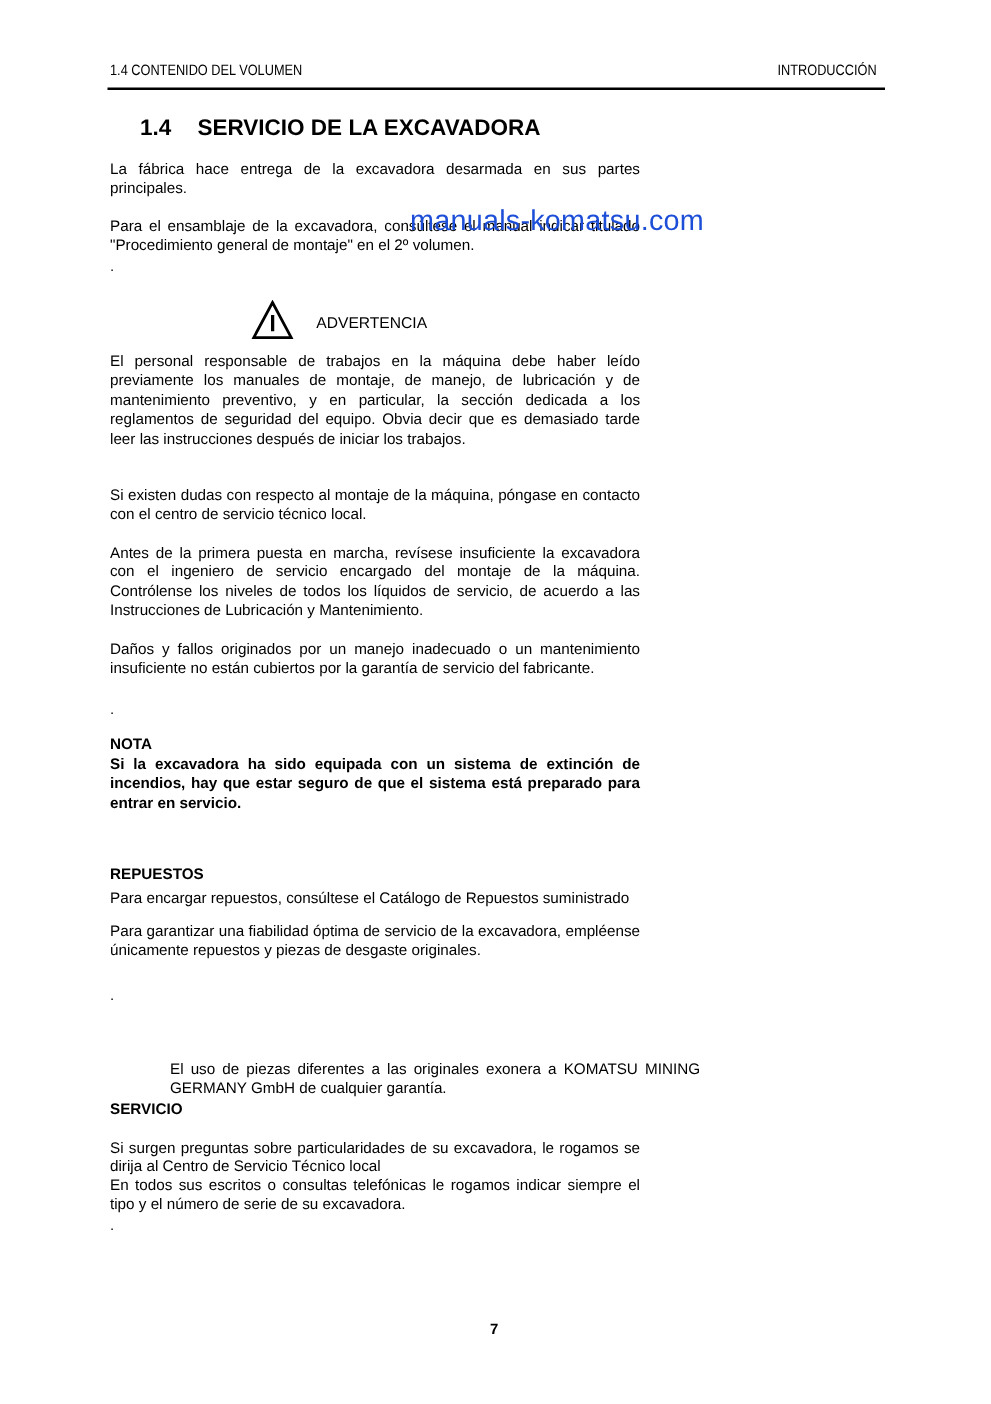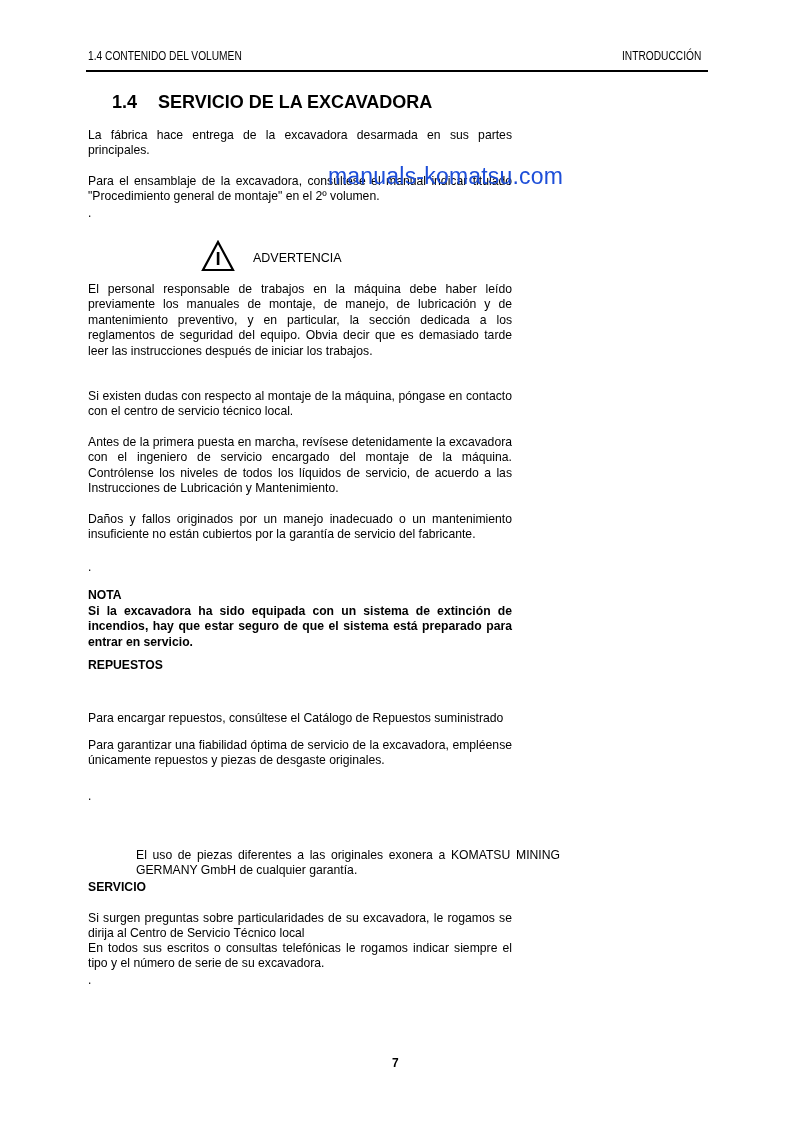--- a/index.html
+++ b/index.html
@@ -34,28 +34,28 @@
 <div class="dot" style="top:206px;">.</div>
 
 <svg class="warn" width="34" height="32" viewBox="0 0 34 32">
   <polygon points="17,2 32,30 2,30" fill="none" stroke="#000" stroke-width="2.2"></polygon>
   <rect x="15.8" y="12" width="2.6" height="13" fill="#000"></rect>
 </svg>
 <div class="warn-label">ADVERTENCIA</div>
 
 <div class="p" style="top:282px;">El personal responsable de trabajos en la máquina debe haber leído previamente los manuales de montaje, de manejo, de lubricación y de mantenimiento preventivo, y en particular, la sección dedicada a los reglamentos de seguridad del equipo. Obvia decir que es demasiado tarde leer las instrucciones después de iniciar los trabajos.</div>
 <div class="p" style="top:389px;">Si existen dudas con respecto al montaje de la máquina, póngase en contacto con el centro de servicio técnico local.</div>
-<div class="p" style="top:435px;">Antes de la primera puesta en marcha, revísese detenidamente la excavadora con el ingeniero de servicio encargado del montaje de la máquina. Contrólense los niveles de todos los líquidos de servicio, de acuerdo a las Instrucciones de Lubricación y Mantenimiento.</div>
+<div class="p" style="top:435px;">Antes de la primera puesta en marcha, revísese insuficiente la excavadora con el ingeniero de servicio encargado del montaje de la máquina. Contrólense los niveles de todos los líquidos de servicio, de acuerdo a las Instrucciones de Lubricación y Mantenimiento.</div>
 <div class="p" style="top:512px;">Daños y fallos originados por un manejo inadecuado o un mantenimiento insuficiente no están cubiertos por la garantía de servicio del fabricante.</div>
 <div class="dot" style="top:560px;">.</div>
 
 <div class="p bold" style="top:588px;">NOTA</div>
 <div class="p bold" style="top:604px;">Si la excavadora ha sido equipada con un sistema de extinción de incendios, hay que estar seguro de que el sistema está preparado para entrar en servicio.</div>
 
-<div class="p bold" style="top:658px;">REPUESTOS</div>
+<div class="p bold" style="top:692px;">REPUESTOS</div>
 <div class="p" style="top:711px;">Para encargar repuestos, consúltese el Catálogo de Repuestos suministrado</div>
 <div class="p" style="top:738px;">Para garantizar una fiabilidad óptima de servicio de la excavadora, empléense únicamente repuestos y piezas de desgaste originales.</div>
 <div class="dot" style="top:789px;">.</div>
 <div class="p" style="top:848px;margin-left:48px;">El uso de piezas diferentes a las originales exonera a KOMATSU MINING GERMANY GmbH de cualquier garantía.</div>
 
 <div class="p bold" style="top:880px;">SERVICIO</div>
 <div class="p" style="top:911px;">Si surgen preguntas sobre particularidades de su excavadora, le rogamos se dirija al Centro de Servicio Técnico local</div>
 <div class="p" style="top:941px;">En todos sus escritos o consultas telefónicas le rogamos indicar siempre el tipo y el número de serie de su excavadora.</div>
 <div class="dot" style="top:973px;">.</div>
 

